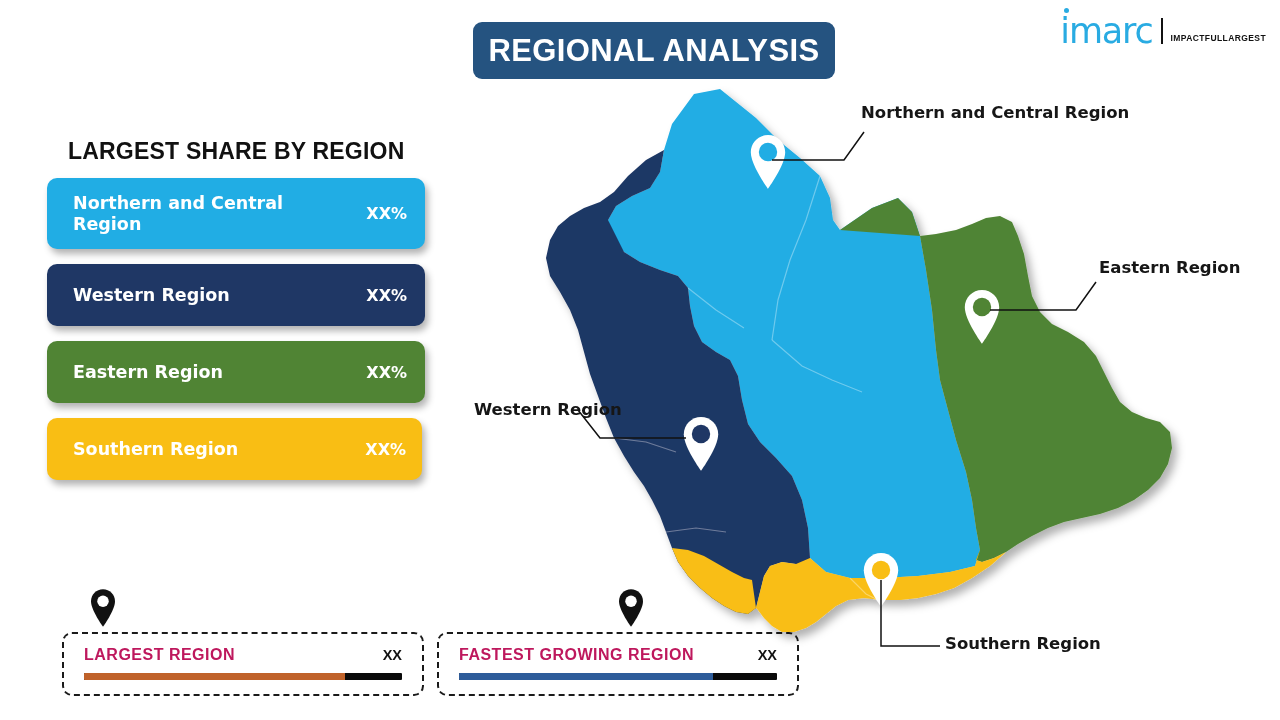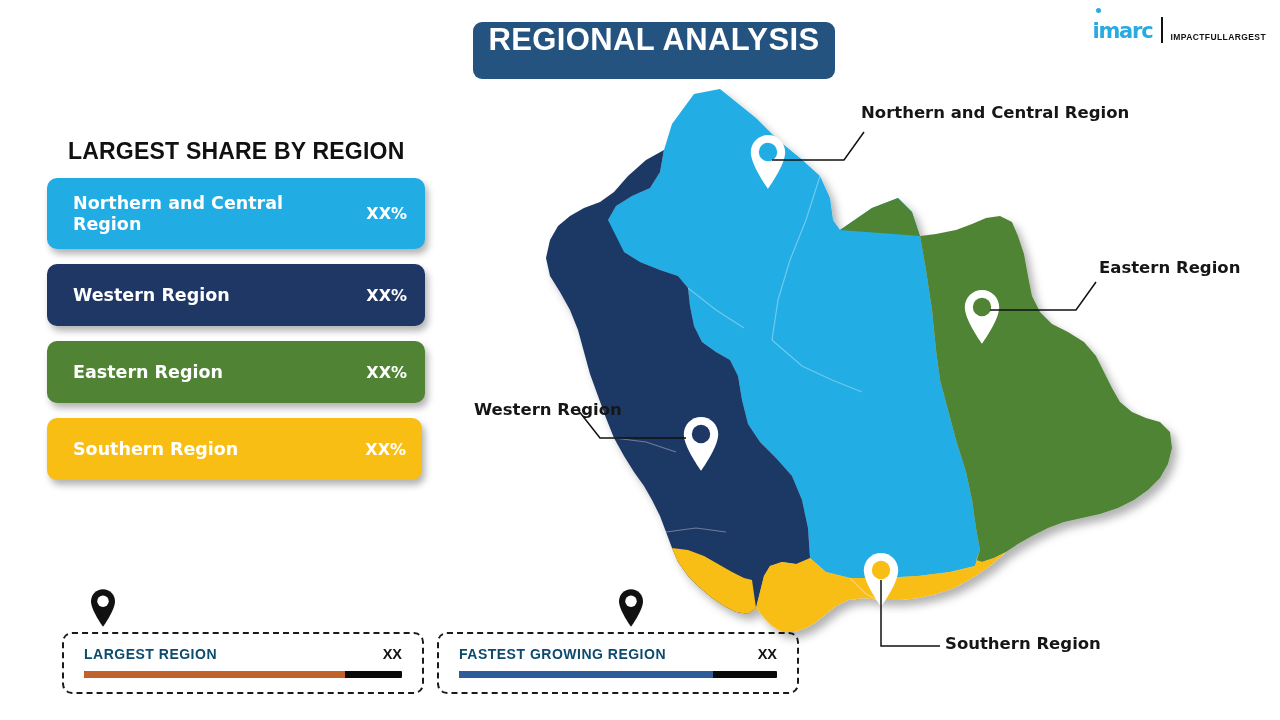--- a/index.html
+++ b/index.html
@@ -10,35 +10,35 @@
     position:relative;
     overflow:hidden;
   }
 
   
   #title-banner{
     position:absolute; left:473px; top:22px;
     width:362px; height:57px;
     background:#255380;
     border-radius:9px;
-    display:flex; justify-content:center;
+    display:flex; align-items:center; justify-content:center;
   }
   #title-banner .txt{
     color:#ffffff;
     font-size:31px;
     font-weight:bold;
     letter-spacing:.4px;
     white-space:nowrap;
   }
 
   
   #logo{ position:absolute; right:14px; top:16px; display:flex; align-items:flex-end; gap:6px;}
   #logo .mark{ position:relative; }
   #logo .word{
-    font-size:21px; font-weight:bold; color:#29ABE2;
+    font-size:35px; font-weight:normal; color:#29ABE2;
     letter-spacing:-1.2px; line-height:30px;
     font-family:"DejaVu Sans", sans-serif;
   }
   #logo .dot{
     position:absolute; left:4px; top:-8px;
     width:5px; height:5px; border-radius:50%;
     background:#29ABE2;
   }
   #logo .divider{ width:2px; height:26px; background:#111; margin:0 2px 3px 2px;}
   #logo .tag{ display:flex; flex-direction:row; justify-content:center; padding-bottom:3px;}
@@ -82,21 +82,21 @@
   .stat-block{ position:absolute; }
   .stat-pin{ width:30px; height:40px; margin-left:26px; }
   .stat-box{
     border:2px dashed #1a1a1a;
     border-radius:10px;
     background:rgba(255,255,255,.72);
     padding:12px 20px 14px 20px;
   }
   .stat-row{ display:flex; align-items:baseline; justify-content:space-between; }
   .stat-label{
-    font-size:14px; font-weight:bold; color:#0c4a6e;
+    font-size:16px; font-weight:bold; color:#be185d;
     letter-spacing:.5px; white-space:nowrap;
   }
   .stat-value{ font-size:14.5px; font-weight:bold; color:#111; }
   .stat-bar{
     margin-top:9px; height:7px; width:100%;
     background:#0a0a0a; border-radius:1px; position:relative; overflow:hidden;
   }
   .stat-bar > i{ display:block; height:100%; }
 
   #stat-largest{ left:62px; top:588px; width:362px; }

